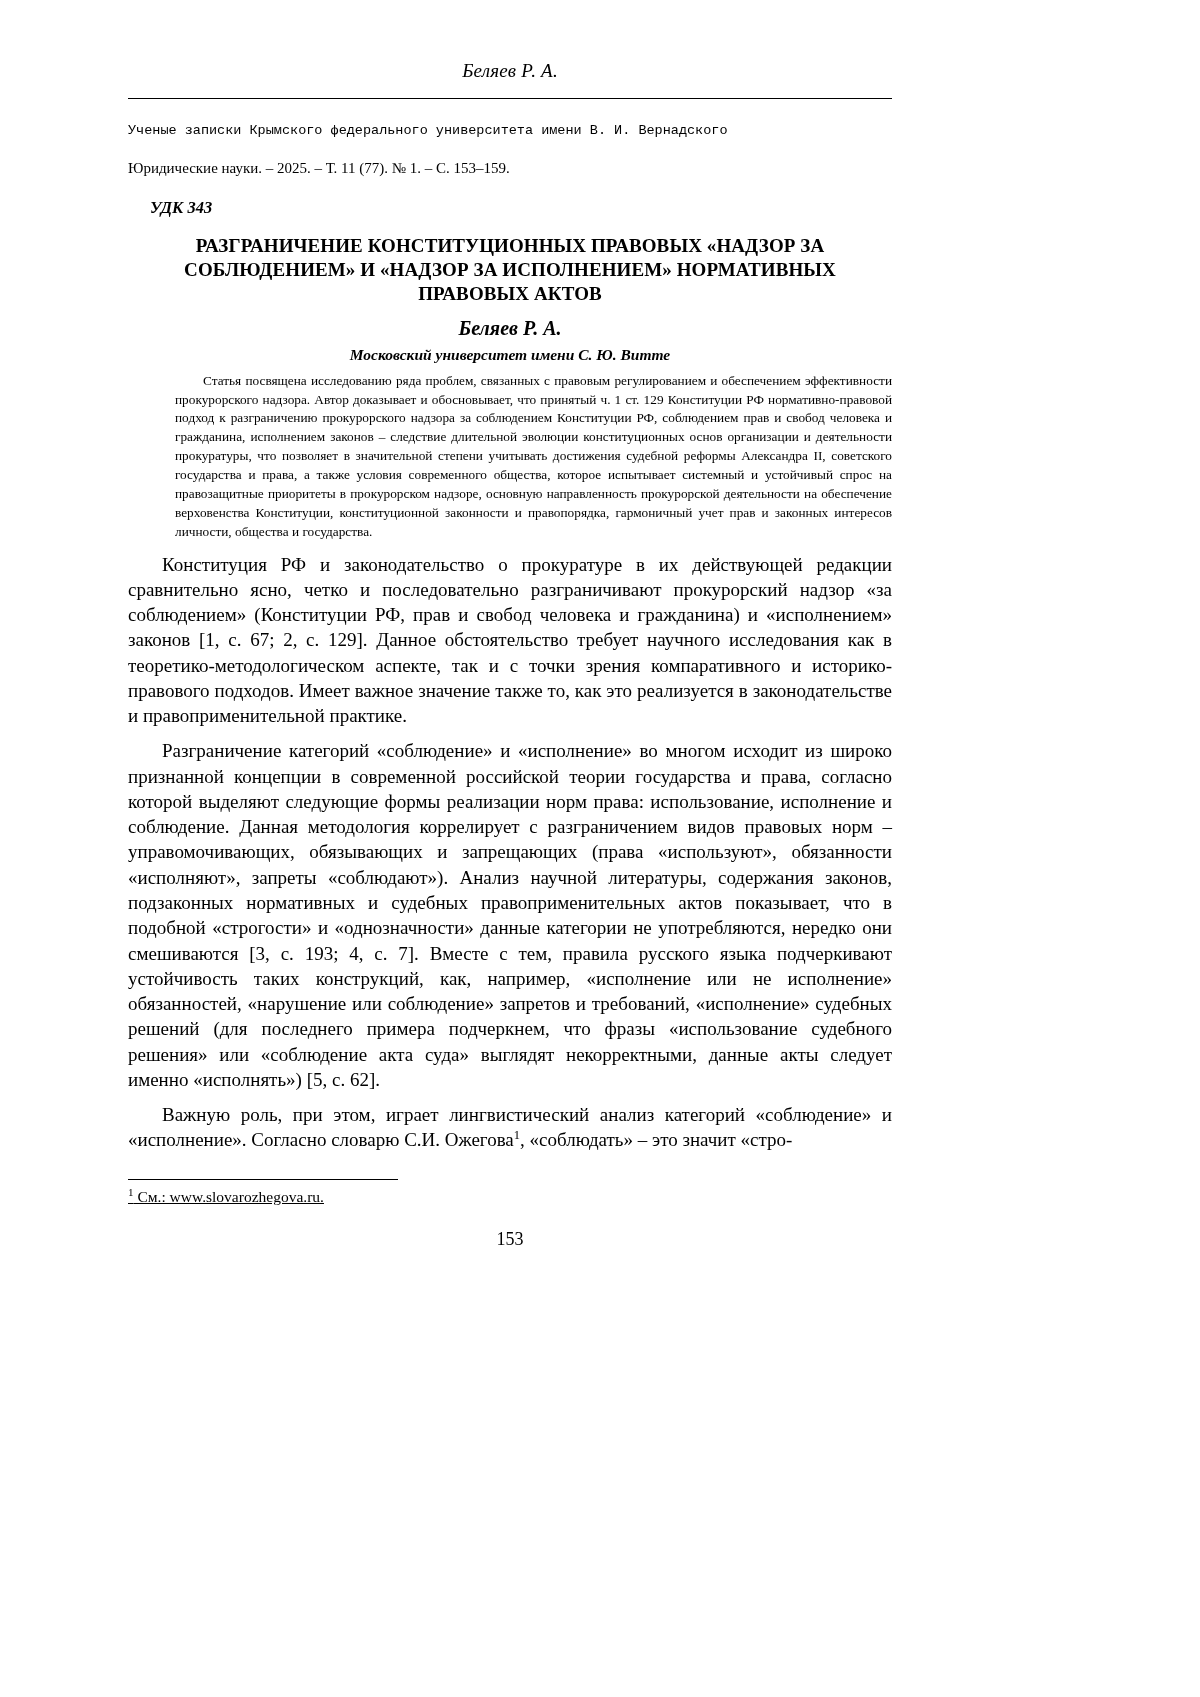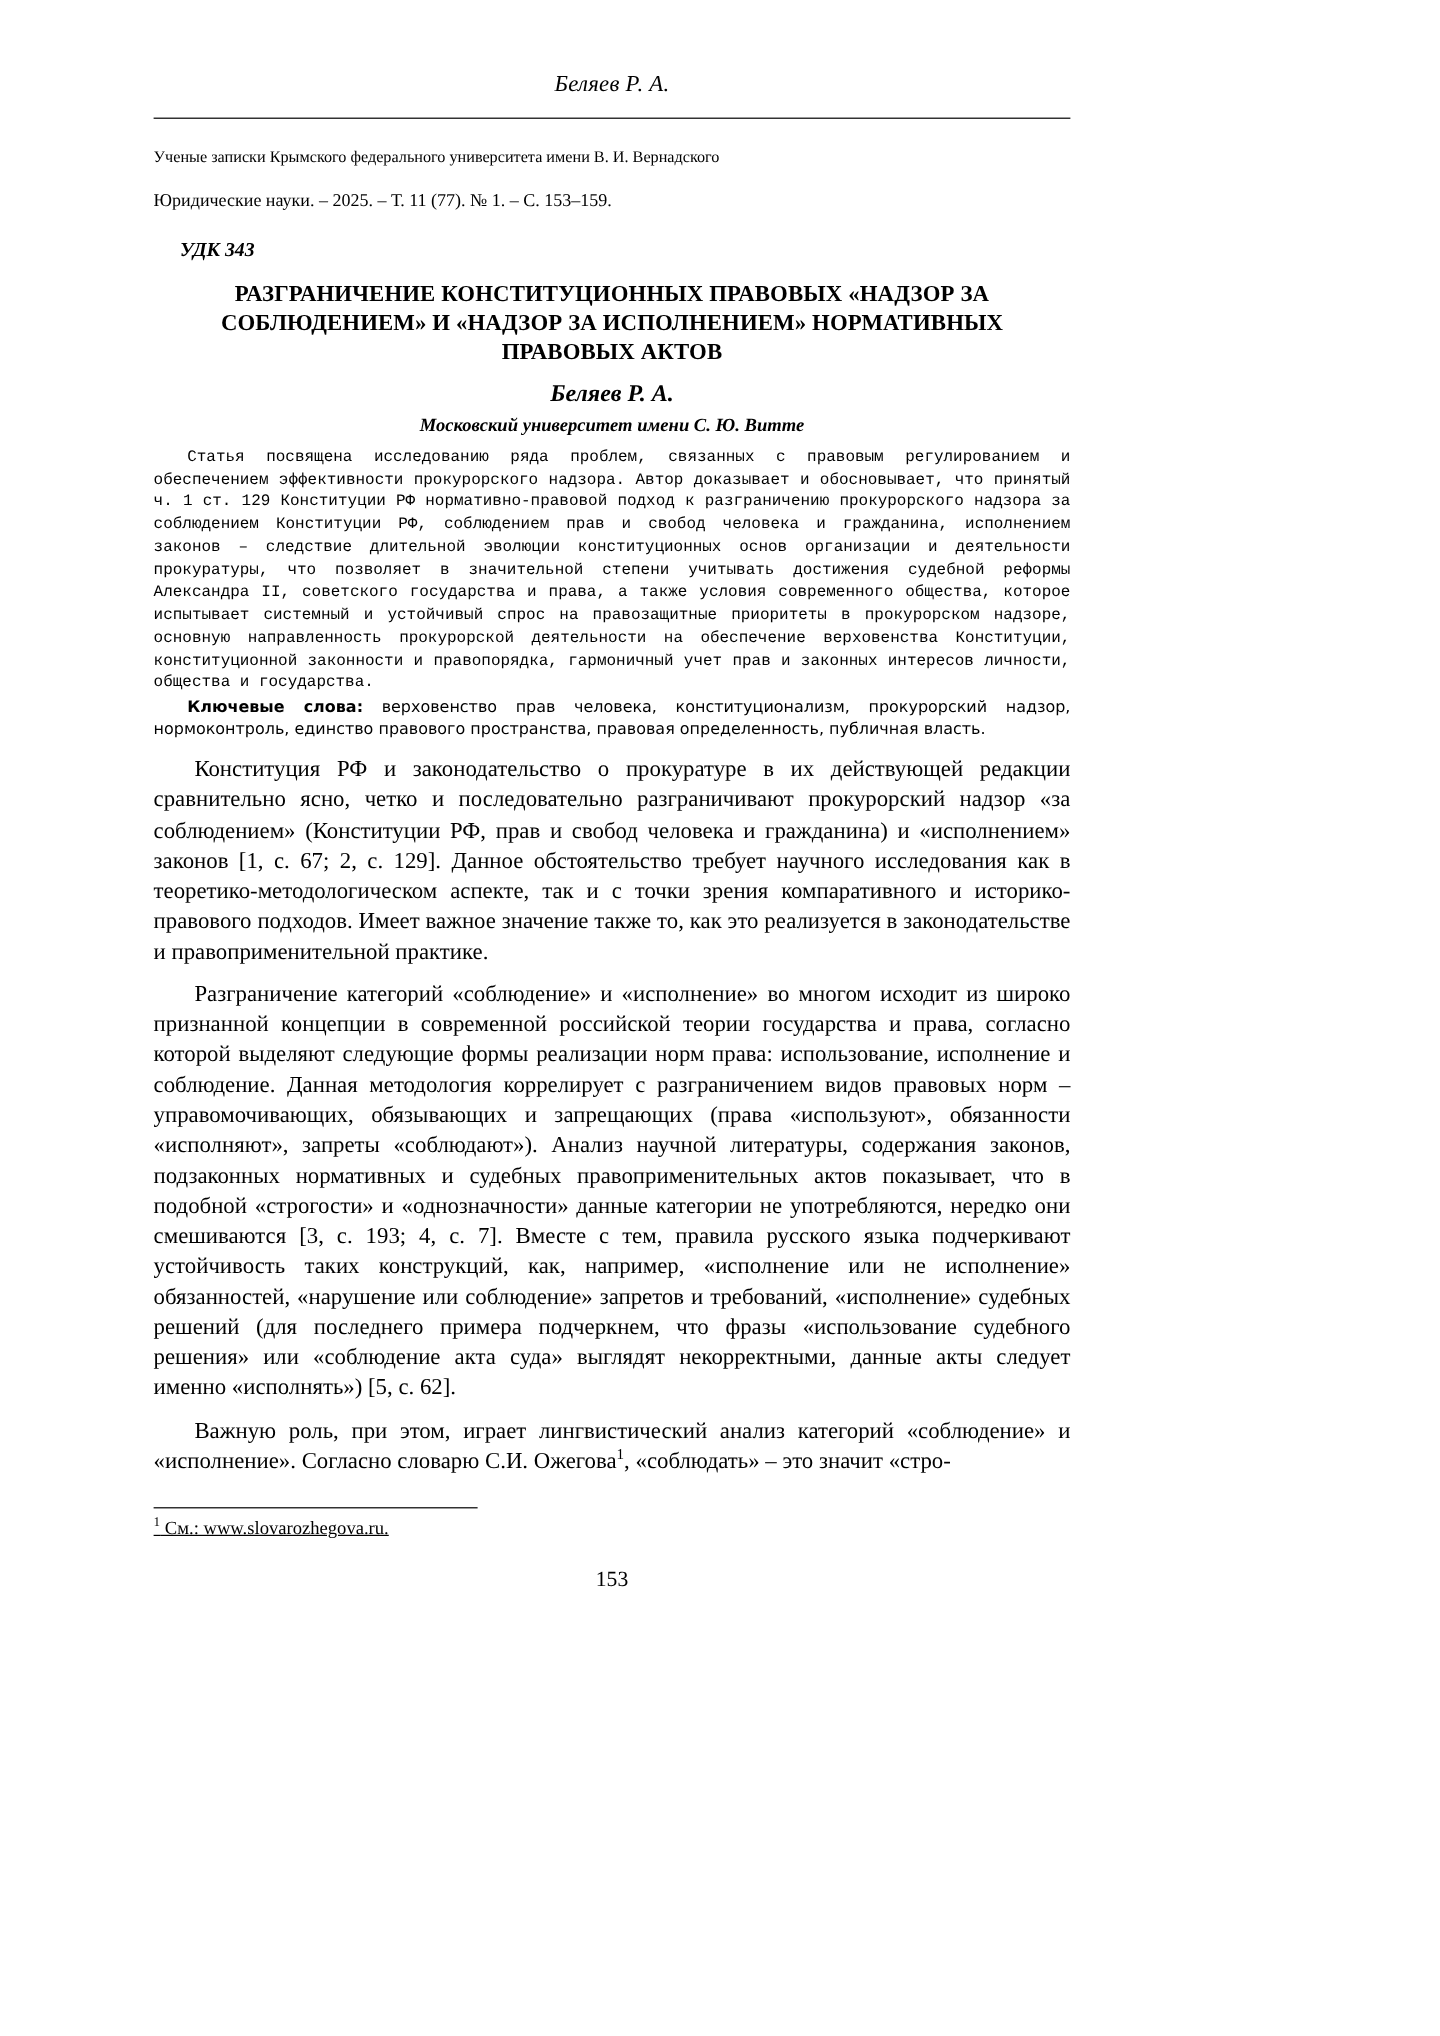--- a/index.html
+++ b/index.html
@@ -37,21 +37,21 @@
     padding-top: 60px;
     padding-bottom: 10px;
   }
   .rule {
     border-bottom: 1.2px solid #000;
     width: 100%;
     margin-top: 6px;
     margin-bottom: 22px;
   }
   .journal-line {
-    font-family: Liberation Serif, serif;
+    font-family: Liberation Mono, monospace;
     font-size: 13.5px;
     line-height: 1.5;
     margin-bottom: 2px;
   }
   .journal-line.second {
     font-family: "Liberation Serif", serif;
     font-size: 15px;
     margin-top: 16px;
   }
   .udc {
@@ -77,27 +77,28 @@
     margin-top: 10px;
   }
   .affiliation {
     text-align: center;
     font-weight: bold;
     font-style: italic;
     font-size: 15.5px;
     margin-top: 6px;
   }
   .abstract {
-    font-family: Liberation Mono, monospace;
+    font-family: Liberation Serif, serif;
     font-size: 13.3px;
     line-height: 1.42;
     text-align: justify;
     text-indent: 28px;
     margin-top: 8px;
     hyphens: manual;
+    margin-left: 47px;
   }
   .keywords {
     font-family: "DejaVu Sans", sans-serif;
     font-size: 13.3px;
     line-height: 1.42;
     text-align: justify;
     text-indent: 28px;
     margin-top: 2px;
   }
   .keywords b {
@@ -149,21 +150,20 @@
     <div class="udc">УДК 343</div>
 
     <div class="title">РАЗГРАНИЧЕНИЕ КОНСТИТУЦИОННЫХ ПРАВОВЫХ «НАДЗОР ЗА СОБЛЮДЕНИЕМ» И «НАДЗОР ЗА ИСПОЛНЕНИЕМ» НОРМАТИВНЫХ ПРАВОВЫХ АКТОВ</div>
 
     <div class="author">Беляев Р. А.</div>
 
     <div class="affiliation">Московский университет имени С. Ю. Витте</div>
 
     <div class="abstract">Статья посвящена исследованию ряда проблем, связанных с правовым регулированием и обеспечением эффективности прокурорского надзора. Автор доказывает и обосновывает, что принятый ч. 1 ст. 129 Конституции РФ нормативно-правовой подход к разграничению прокурорского надзора за соблюдением Конституции РФ, соблюдением прав и свобод человека и гражданина, исполнением законов – следствие длительной эволюции конституционных основ организации и деятельности прокуратуры, что позволяет в значительной степени учитывать достижения судебной реформы Александра II, советского государства и права, а также условия современного общества, которое испытывает системный и устойчивый спрос на правозащитные приоритеты в прокурорском надзоре, основную направленность прокурорской деятельности на обеспечение верховенства Конституции, конституционной законности и правопорядка, гармоничный учет прав и законных интересов личности, общества и государства.</div>
 
-    <div class="keywords"><b>Ключевые слова:</b><span> верховенство прав человека, конституционализм, прокурорский надзор, нормоконтроль, единство правового пространства, правовая определенность, публичная власть.</span></div>
 
     <div class="body-par">Конституция РФ и законодательство о прокуратуре в их действующей редакции сравнительно ясно, четко и последовательно разграничивают прокурорский надзор «за соблюдением» (Конституции РФ, прав и свобод человека и гражданина) и «исполнением» законов [1, с. 67; 2, с. 129]. Данное обстоятельство требует научного исследования как в теоретико-методологическом аспекте, так и с точки зрения компаративного и историко-правового подходов. Имеет важное значение также то, как это реализуется в законодательстве и правоприменительной практике.</div>
     <div class="body-par">Разграничение категорий «соблюдение» и «исполнение» во многом исходит из широко признанной концепции в современной российской теории государства и права, согласно которой выделяют следующие формы реализации норм права: использование, исполнение и соблюдение. Данная методология коррелирует с разграничением видов правовых норм – управомочивающих, обязывающих и запрещающих (права «используют», обязанности «исполняют», запреты «соблюдают»). Анализ научной литературы, содержания законов, подзаконных нормативных и судебных правоприменительных актов показывает, что в подобной «строгости» и «однозначности» данные категории не употребляются, нередко они смешиваются [3, с. 193; 4, с. 7]. Вместе с тем, правила русского языка подчеркивают устойчивость таких конструкций, как, например, «исполнение или не исполнение» обязанностей, «нарушение или соблюдение» запретов и требований, «исполнение» судебных решений (для последнего примера подчеркнем, что фразы «использование судебного решения» или «соблюдение акта суда» выглядят некорректными, данные акты следует именно «исполнять») [5, с. 62].</div>
 
     <div class="body-par"><span>Важную роль, при этом, играет лингвистический анализ категорий «соблюдение» и «исполнение». Согласно словарю С.И. Ожегова</span><sup>1</sup><span>, «соблюдать» – это значит «стро-</span></div>
 
     <div class="footnote-wrap">
       <div class="footnote-rule"></div>
       <div class="footnote"><sup>1</sup><span> См.: www.slovarozhegova.ru.</span></div>
     </div>

